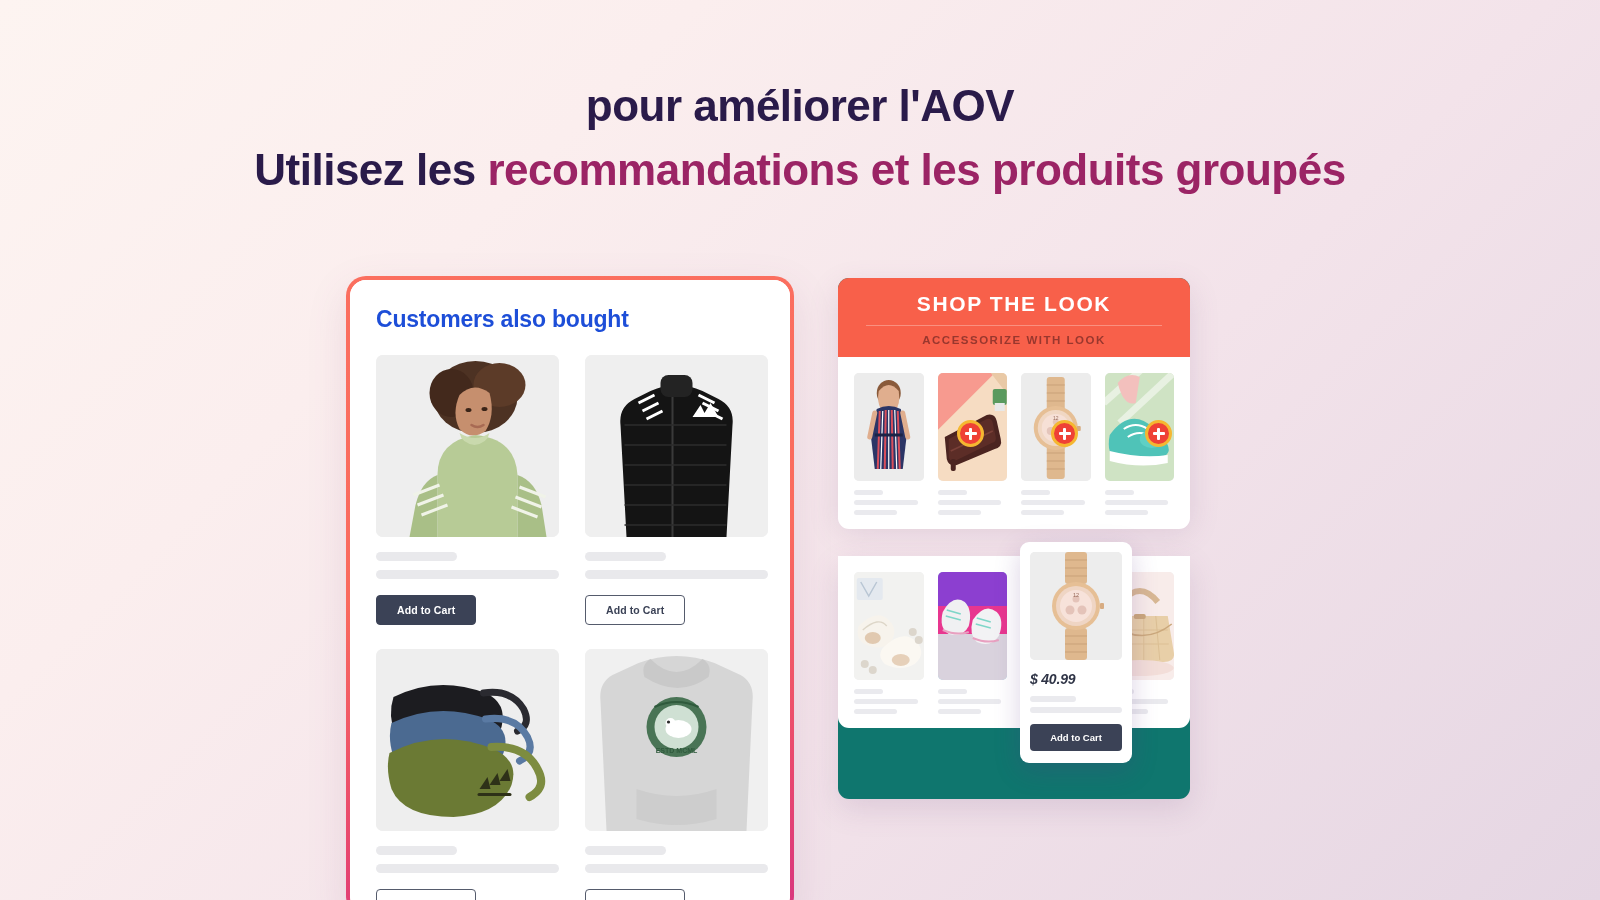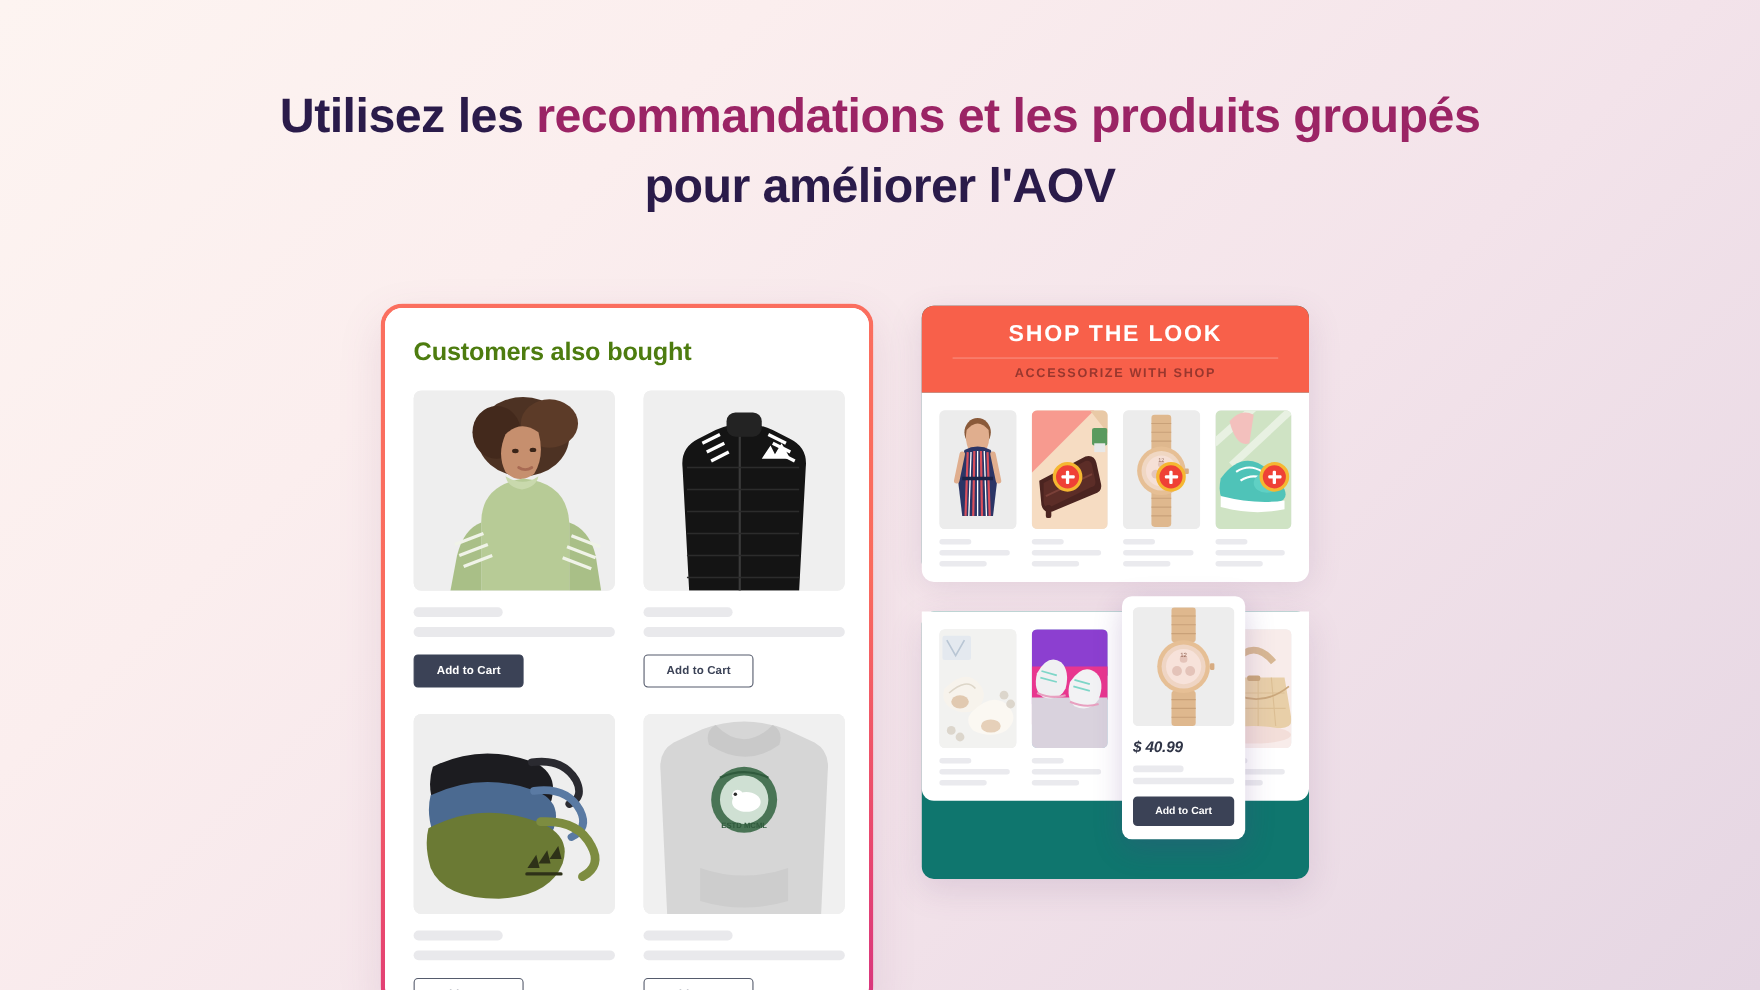--- a/index.html
+++ b/index.html
@@ -25,21 +25,21 @@
     padding:4px;
     background-image:linear-gradient(#fff,#fff),
       linear-gradient(170deg,#fb6f5f 0%,#fa6b5e 45%,#e8476f 80%,#d7357f 100%);
     background-origin:border-box; background-clip:content-box,border-box;
     box-shadow:0 14px 40px rgba(130,80,120,.13);
   }
   .left-inner{
     background:#fff; border-radius:16px; width:100%; height:100%;
     padding:26px 22px 0 26px; overflow:hidden;
   }
-  .lc-title{ font-size:23px; font-weight:700; color:#4d7c0f; letter-spacing:-0.2px; margin-bottom:22px; }
+  .lc-title{ font-size:23px; font-weight:700; color:#1d4ed8; letter-spacing:-0.2px; margin-bottom:22px; }
 
   .lc-grid{ display:grid; grid-template-columns:1fr 1fr; gap:24px 26px; }
   .lc-item{ display:flex; flex-direction:column; }
   .lc-thumb{
     width:100%; height:182px; background:#eeeeee; border-radius:7px;
     overflow:hidden; position:relative;
   }
   .lc-thumb svg{ width:100%; height:100%; display:block; }
   .sk{ background:#e9e9ec; border-radius:6px; height:9px; }
   .sk.s1{ width:44%; margin-top:15px; }
@@ -103,24 +103,24 @@
   .fc-sk.b{ height:6px; width:100%; margin-top:5px; }
   .fc-btn{
     margin-top:11px; background:#3b4256; color:#fff; text-align:center;
     font-size:9.5px; font-weight:600; padding:8px 0; border-radius:4px;
   }
 </style>
 </head>
 <body>
 
 <div class="title-wrap">
+  <div class="title-line">pour améliorer l'AOV</div>
   <div class="title-line">
     <span>Utilisez les </span><span class="accent">recommandations et les produits groupés</span>
   </div>
-  <div class="title-line">pour améliorer l'AOV</div>
 </div>
 
 <div class="left-card">
   <div class="left-inner">
     <div class="lc-title">Customers also bought</div>
     <div class="lc-grid">
 
       <div class="lc-item">
         <div class="lc-thumb">
           <svg viewBox="0 0 200 182" preserveAspectRatio="xMidYMid slice">
@@ -221,21 +221,21 @@
       </div>
 
     </div>
   </div>
 </div>
 
 <div class="panel panel-a">
   <div class="phead orange">
     <div class="ptitle">SHOP THE LOOK</div>
     <div class="prule"></div>
-    <div class="psub dark">ACCESSORIZE WITH SHOP</div>
+    <div class="psub dark">ACCESSORIZE WITH LOOK</div>
   </div>
   <div class="pbody">
 
     <div class="pitem">
       <div class="pthumb">
         <svg viewBox="0 0 80 108" preserveAspectRatio="xMidYMid slice">
           <rect width="80" height="108" fill="#ececec"></rect>
           <ellipse cx="40" cy="20" rx="12" ry="13" fill="#8a5a3a"></ellipse>
           <path d="M30 18 q10 -12 20 0 q2 14 -4 20 q-8 6 -14 -2 q-4 -8 -2 -18 Z" fill="#e0ae8e"></path>
           <path d="M28 36 q12 -6 24 0 l6 26 l-4 34 h-28 l-4 -34 Z" fill="#2b3566"></path>

